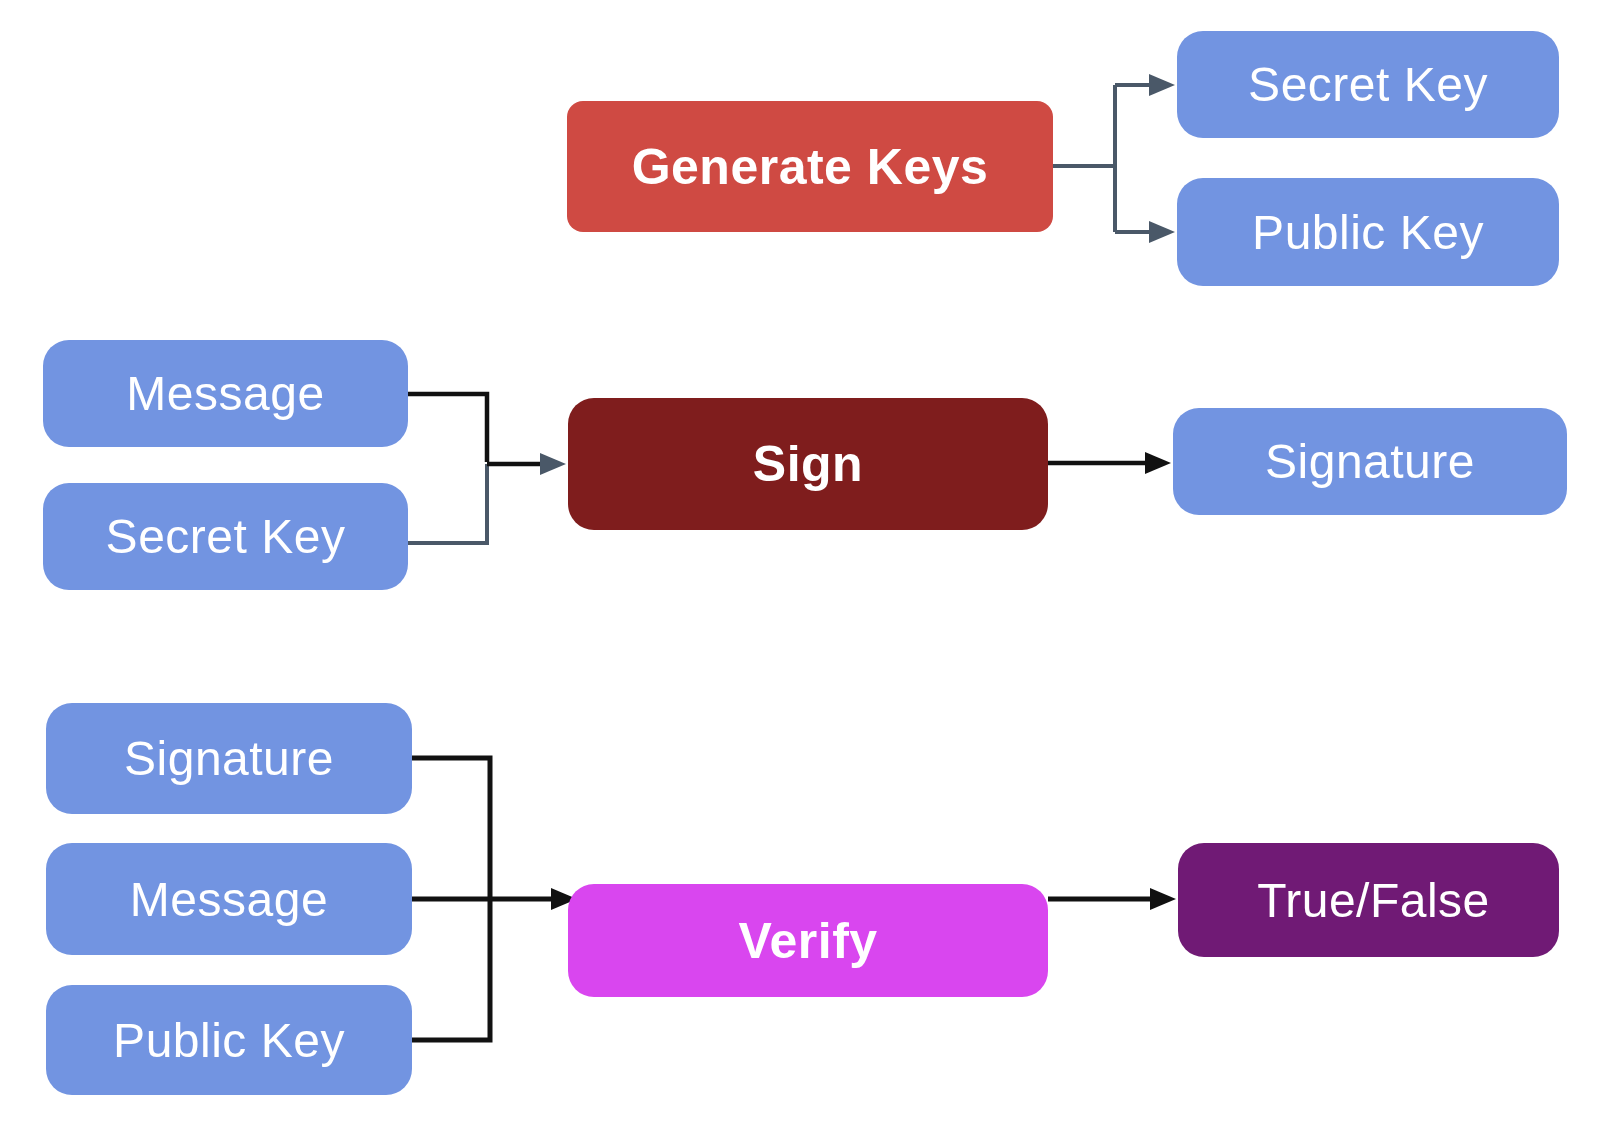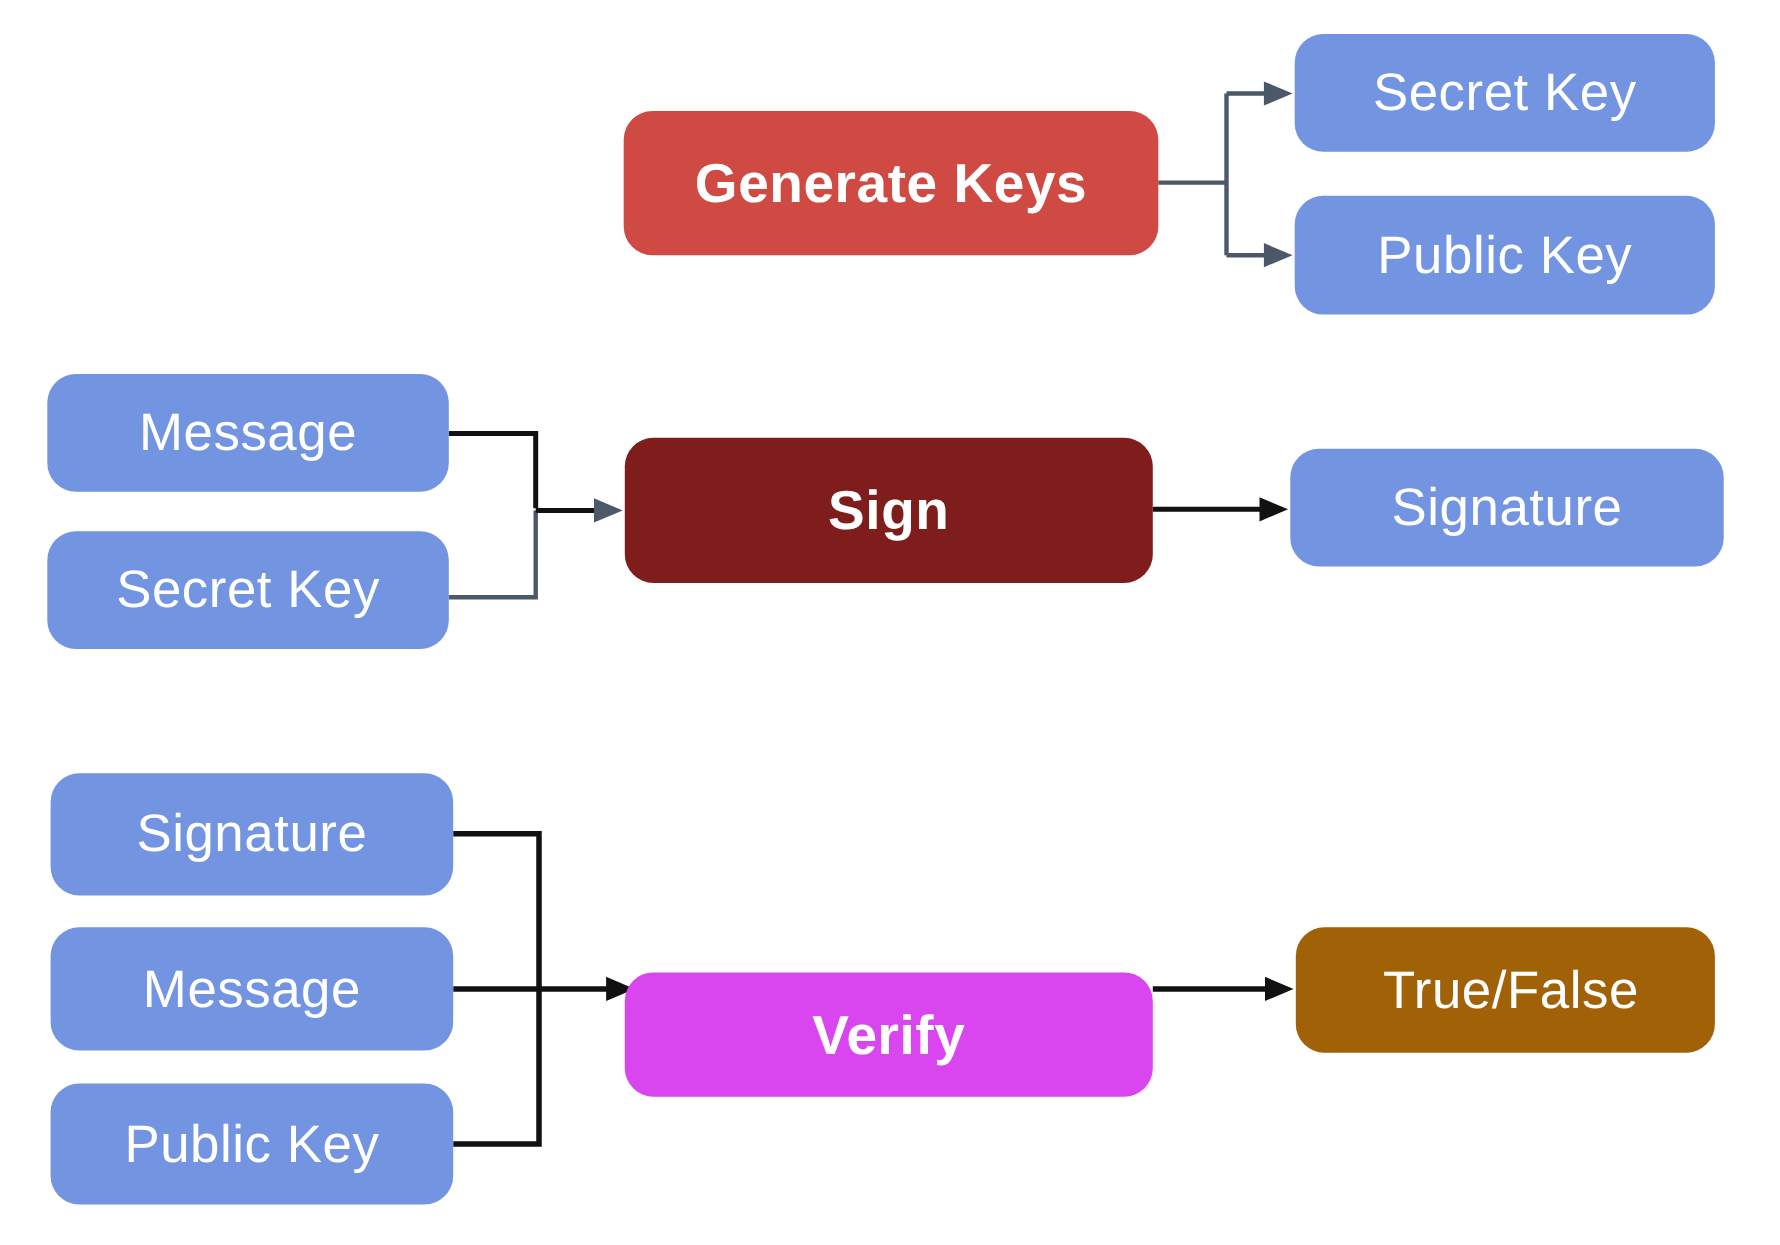--- a/index.html
+++ b/index.html
@@ -67,21 +67,21 @@
     <polygon points="1171,463 1145,452 1145,474" fill="#111111"></polygon>
 
     <path d="M412 758 H490 V1040 H412" fill="none" stroke-width="5" stroke="#111111"></path>
     <path d="M412 899 H553" fill="none" stroke-width="5" stroke="#111111"></path>
     <polygon points="577,899 551,888 551,910" fill="#111111"></polygon>
 
     <path d="M1048 899 H1153" fill="none" stroke-width="5" stroke="#111111"></path>
     <polygon points="1176,899 1150,888 1150,910" fill="#111111"></polygon>
   </svg>
 
-  <div class="node process" style="left: 567px; top: 101px; width: 486px; height: 131px; background-color: rgb(207, 74, 67);">
+  <div class="node process" style="left: 567px; top: 101px; width: 486px; height: 131px; background-color: rgb(207, 74, 67); border-radius: 16px;">
     <span>Generate Keys</span>
   </div>
 
   <div class="node data" style="left: 1177px; top: 31px; width: 382px; height: 107px; background-color: rgb(114, 148, 225);">
     <span>Secret Key</span>
   </div>
 
   <div class="node data" style="left: 1177px; top: 178px; width: 382px; height: 108px; background-color: rgb(114, 148, 225);">
     <span>Public Key</span>
   </div>
@@ -111,17 +111,17 @@
   </div>
 
   <div class="node data" style="left: 46px; top: 985px; width: 366px; height: 110px; background-color: rgb(114, 148, 225);">
     <span>Public Key</span>
   </div>
 
   <div class="node process" style="left: 568px; top: 843px; width: 480px; height: 113px; background-color: #d946ef; margin-top: 41px;">
     <span>Verify</span>
   </div>
 
-  <div class="node data" style="left: 1178px; top: 843px; width: 381px; height: 114px; background-color: #a16207; padding-left: 10px;">
+  <div class="node data" style="left: 1178px; top: 843px; width: 381px; height: 114px; background-color: #701a75; padding-left: 10px;">
     <span>True/False</span>
   </div>
 
 </div>
 
 </body></html>

